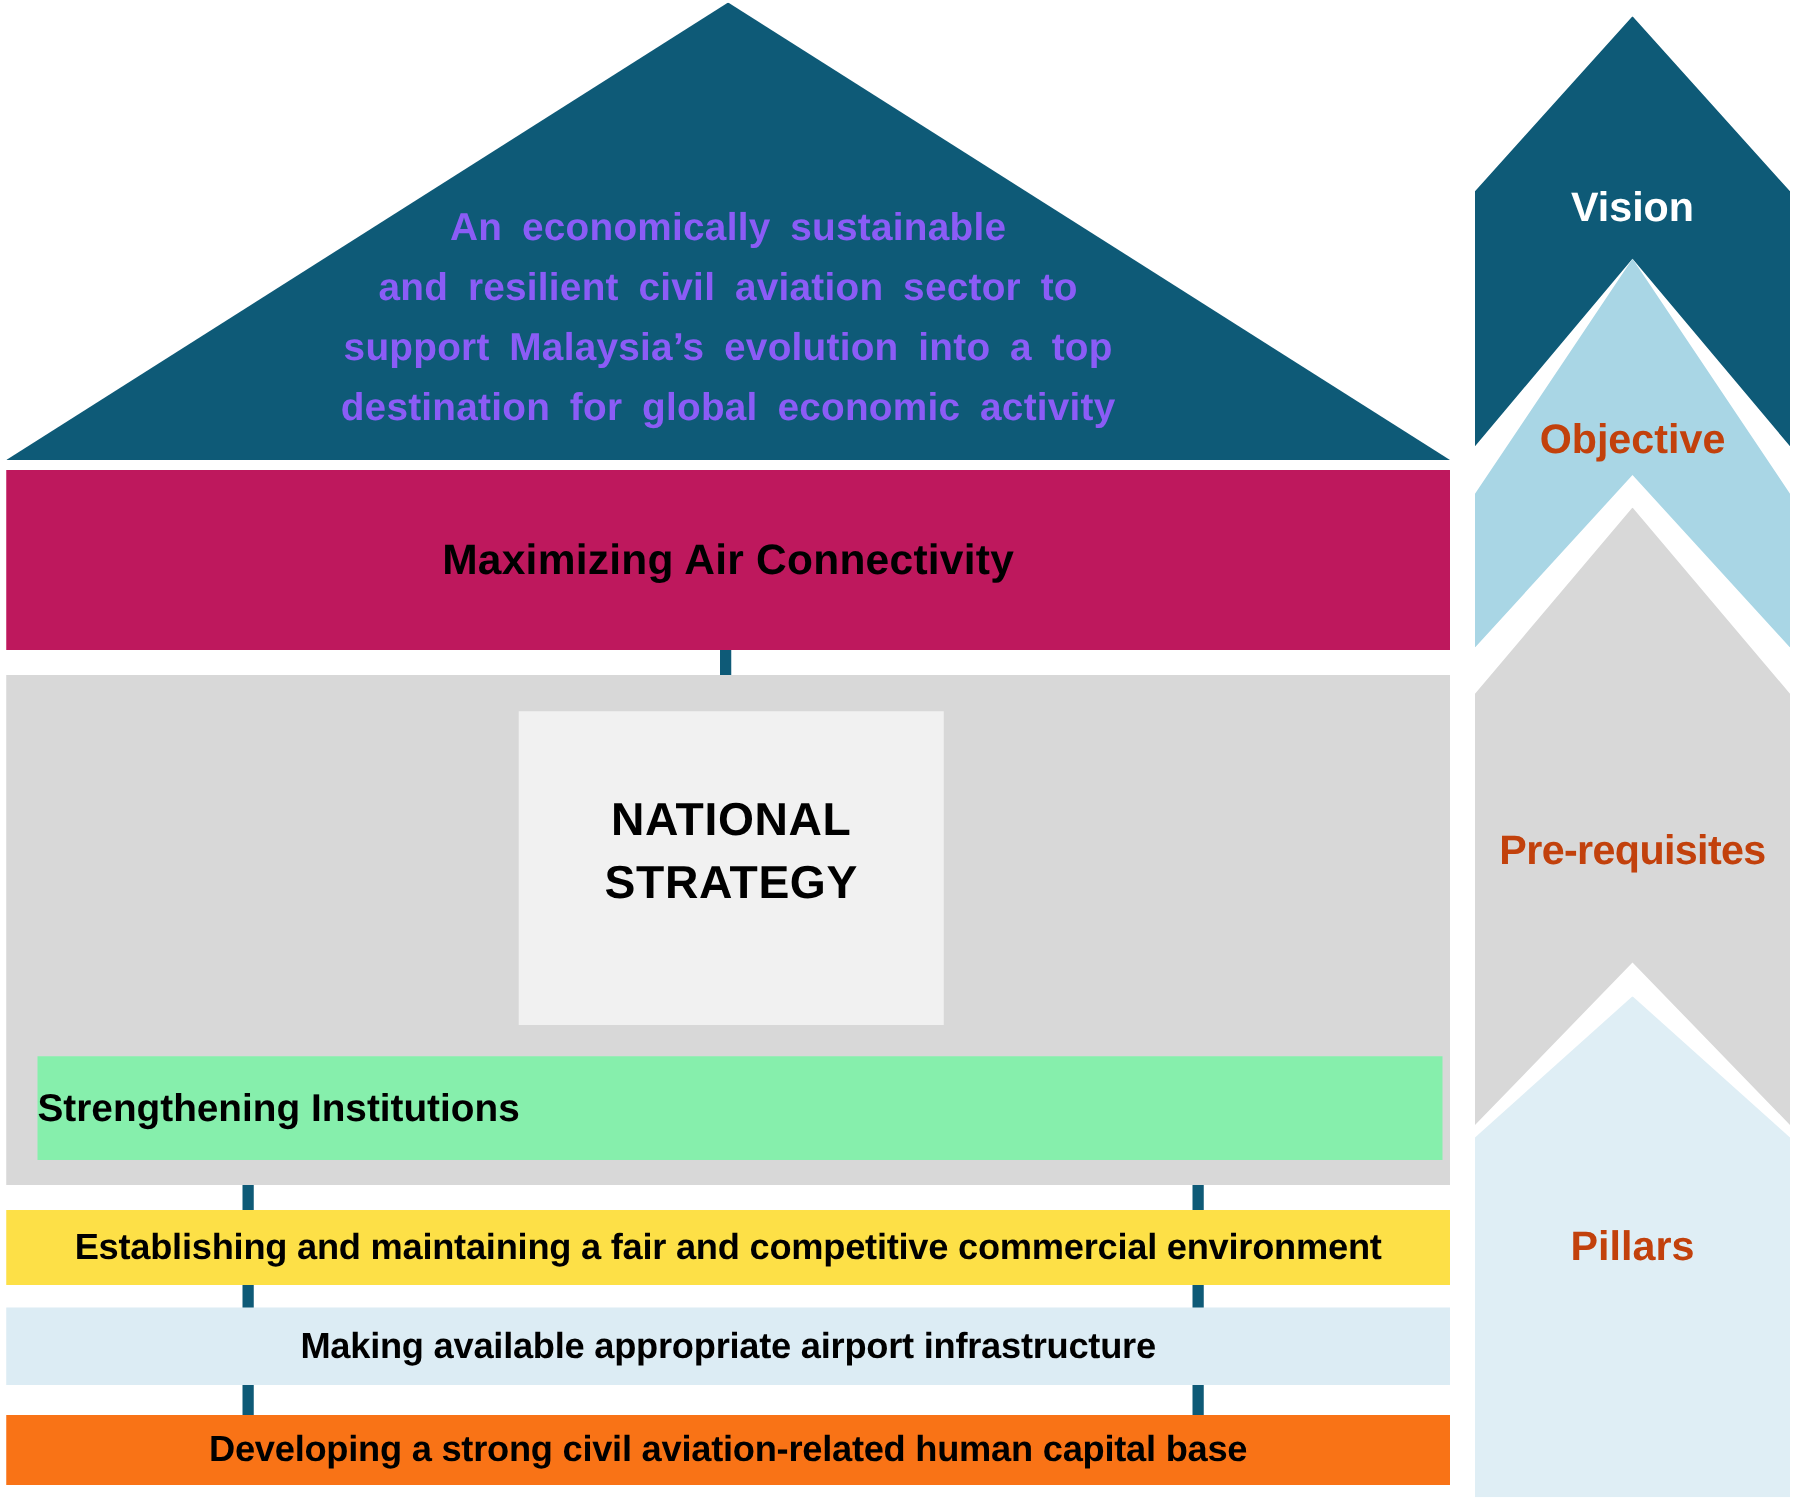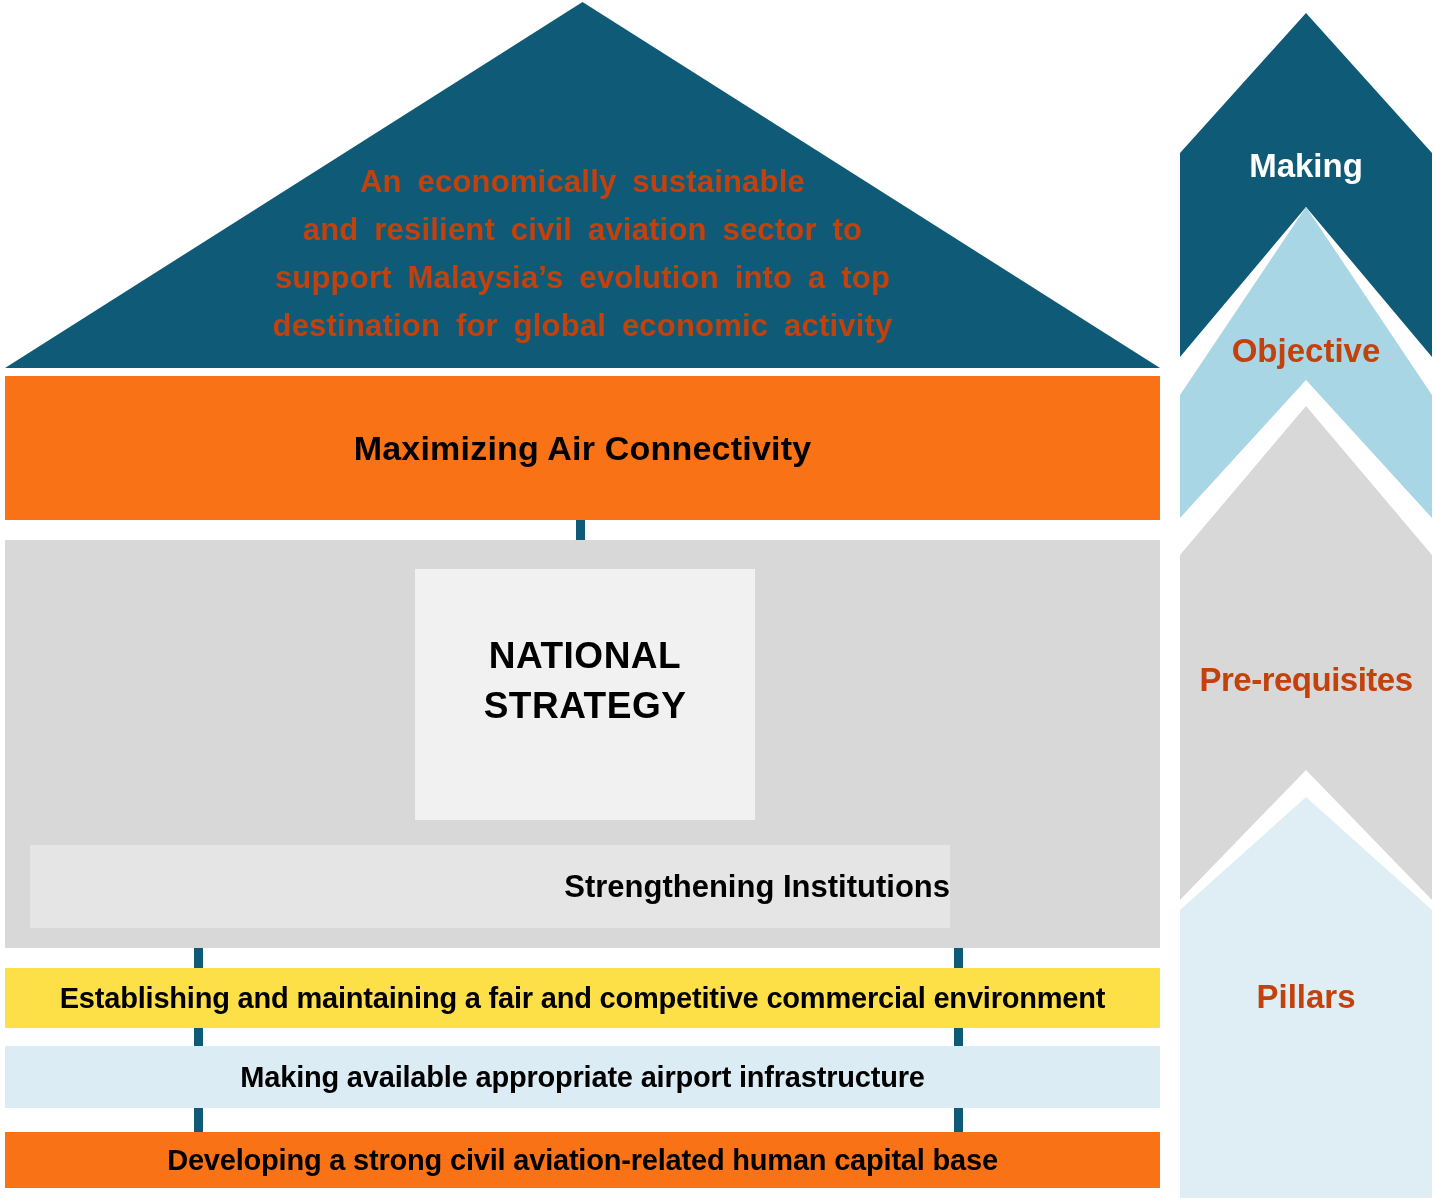--- a/index.html
+++ b/index.html
@@ -13,50 +13,50 @@
 
   
   .vision-triangle {
     left: 5px; top: 2px; width: 1155px; height: 366px;
     background: #0e5a77;
     clip-path: polygon(50% 0, 100% 100%, 0 100%);
     z-index: 2;
   }
   .triangle-text {
     left: 5px; top: 158px; width: 1155px;
-    color: #c2410c; font-weight: bold; font-size: 31px; line-height: 48px;
+    color: #8b5cf6; font-weight: bold; font-size: 31px; line-height: 48px;
     text-align: center; word-spacing: 7px; letter-spacing: 0.2px;
     z-index: 3;
   }
   .objective-band {
     left: 5px; top: 376px; width: 1155px; height: 144px;
-    background: #f97316; z-index: 2;
+    background: #be185d; z-index: 2;
     display: flex; align-items: center; justify-content: center;
   }
   .objective-band-label {
     color: #000000; font-weight: bold; font-size: 34px; letter-spacing: 0.2px;
   }
   .gray-area {
     left: 5px; top: 540px; width: 1155px; height: 408px;
     background: #d8d8d8; z-index: 2;
   }
   .strategy-box {
     left: 415px; top: 569px; width: 340px; height: 251px;
     background: #f1f1f1; z-index: 4;
     display: flex; flex-direction: column; align-items: center; justify-content: center;
     padding-bottom: 28px; box-sizing: border-box;
   }
   .strategy-line {
     color: #000000; font-weight: bold; font-size: 37px; line-height: 50px;
     letter-spacing: 0.5px; text-align: center;
   }
   .strengthening-band {
-    left: 30px; top: 845px; width: 920px; height: 83px;
-    background: #e5e5e5; z-index: 4;
-    display: flex; align-items: center; justify-content: flex-end;
+    left: 30px; top: 845px; width: 1124px; height: 83px;
+    background: #86efac; z-index: 4;
+    display: flex; align-items: center; justify-content: flex-start;
   }
   .strengthening-label { color: #000000; font-weight: bold; font-size: 31px; }
 
   .pillar-band {
     left: 5px; width: 1155px; z-index: 4;
     display: flex; align-items: center; justify-content: center;
     color: #000000; font-weight: bold; letter-spacing: -0.2px;
   }
   .pillar-band-0 { top: 968px;  height: 60px; background: #fde047; font-size: 29px; }
   .pillar-band-1 { top: 1046px; height: 62px; background: #dcecf4; font-size: 29px; }
@@ -139,16 +139,16 @@
 </div>
 <div class="abs pillar-band pillar-band-2">
   <span>Developing a strong civil aviation-related human capital base</span>
 </div>
 
 <div class="abs chevron chevron-vision"></div>
 <div class="abs chevron chevron-objective"></div>
 <div class="abs chevron chevron-prerequisites"></div>
 <div class="abs chevron chevron-pillars"></div>
 
-<div class="abs rail-label rail-label-vision">Making</div>
+<div class="abs rail-label rail-label-vision">Vision</div>
 <div class="abs rail-label rail-label-objective">Objective</div>
 <div class="abs rail-label rail-label-prerequisites">Pre-requisites</div>
 <div class="abs rail-label rail-label-pillars">Pillars</div>
 
 </body></html>

